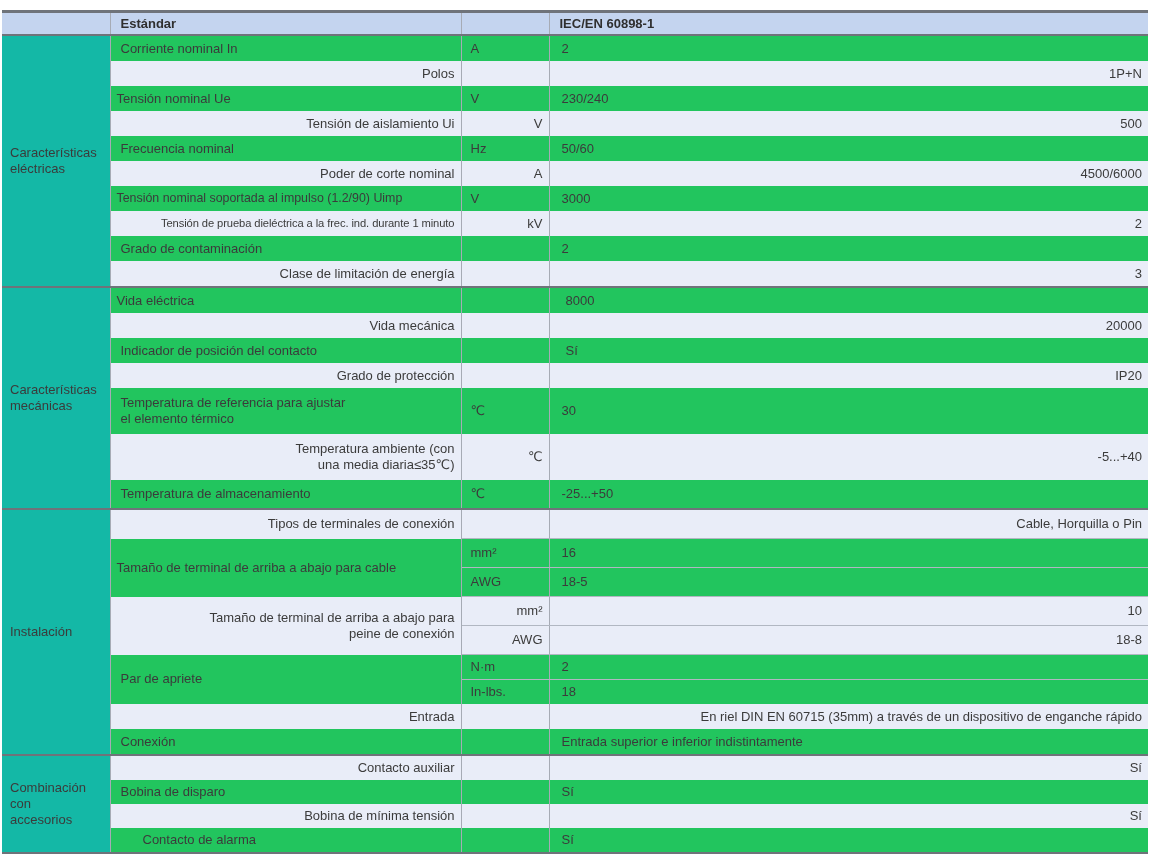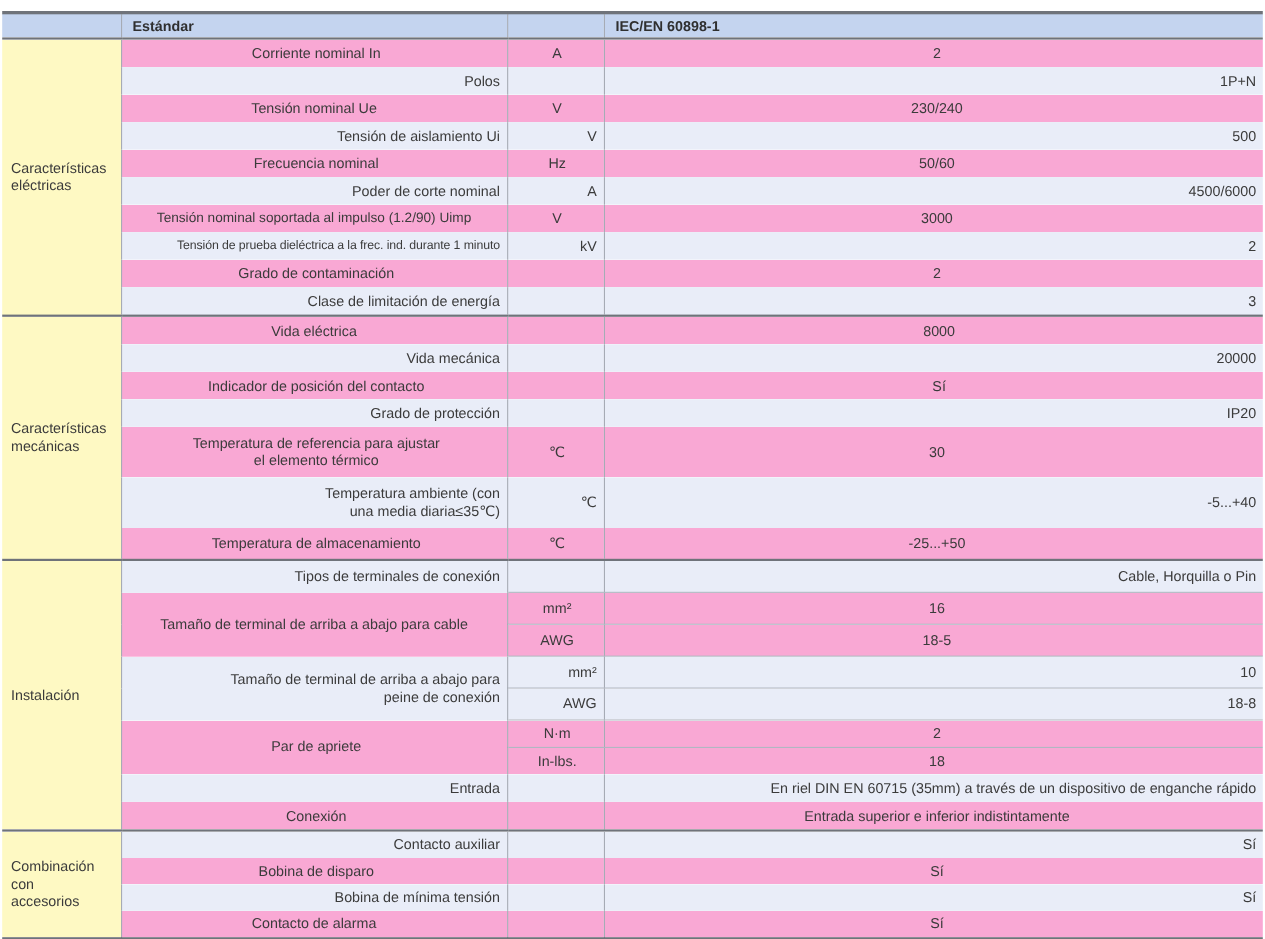--- a/index.html
+++ b/index.html
@@ -6,27 +6,27 @@
   body{width:1150px;height:854px;font-family:"Liberation Sans","DejaVu Sans",sans-serif;}
   .sheet{position:relative;width:1150px;height:854px;background:#fff;overflow:hidden;}
   table.spec{border-collapse:collapse;table-layout:fixed;width:1146px;margin:10px 2px 0 2px;
     border-top:3px solid #6f737a;border-bottom:3px solid #6f737a;}
   col.c1{width:108px;} col.c2{width:351px;} col.c3{width:88px;} col.c4{width:599px;}
   th,td{font-size:13px;color:#3b3b3b;vertical-align:middle;text-align:left;
     padding:0 6px 0 10px;line-height:1.22;overflow:hidden;}
   thead th{background:#c4d4ef;font-weight:bold;color:#2f2f2f;height:21px;
     border-bottom:2px solid #6f737a;}
   .vline{border-right:1px solid #a6abb5;}
-  td.sec{background:#fef9c3;padding-left:8px;white-space:pre-line;}
+  td.sec{background:#14b8a6;padding-left:8px;white-space:pre-line;}
   td.name{white-space:pre-line;}
   td.name.small{font-size:11.2px;padding-left:8px;letter-spacing:-0.1px;}
   td.unit{padding-left:9px;}
   td.val{padding-left:12px;white-space:nowrap;}
   .b{background:#e9edf8;text-align:right;}
-  .w{background:#f9a8d4;text-align:center;}
+  .w{background:#22c55e;}
   tr.sec-start td{border-top:2px solid #6f737a;}
   td.sub-sep{border-bottom:1px solid #b1b7c2;}
   tr.h25 td{height:25px;} tr.h24 td{height:24px;} tr.h28 td{height:28px;} tr.h46 td{height:46px;}
 </style>
 </head>
 <body>
 
 <div class="sheet">
 <table class="spec">
   <colgroup>
@@ -195,19 +195,19 @@
       <td class="name vline w">Bobina de disparo</td>
       <td class="unit vline w"></td>
       <td class="val w">Sí</td>
     </tr>
     <tr class="h24">
       <td class="name vline b">Bobina de mínima tensión</td>
       <td class="unit vline b"></td>
       <td class="val b">Sí</td>
     </tr>
     <tr class="h24">
-      <td class="name vline w" style="padding-left:6px">Contacto de alarma</td>
+      <td class="name vline w" style="padding-left:32px">Contacto de alarma</td>
       <td class="unit vline w"></td>
       <td class="val w">Sí</td>
     </tr>
   </tbody>
 </table>
 </div>
 
 </body></html>

